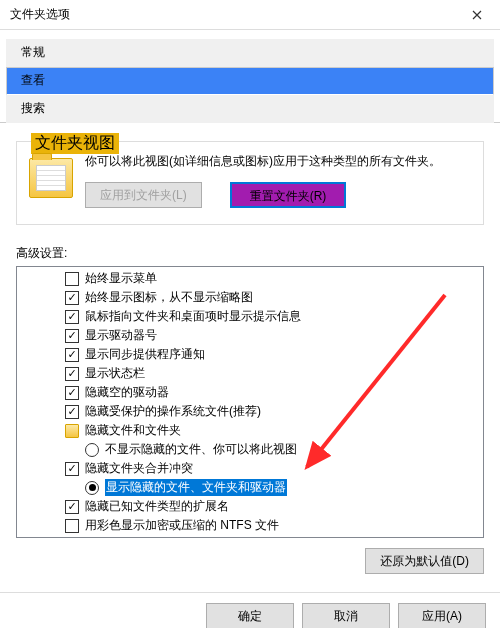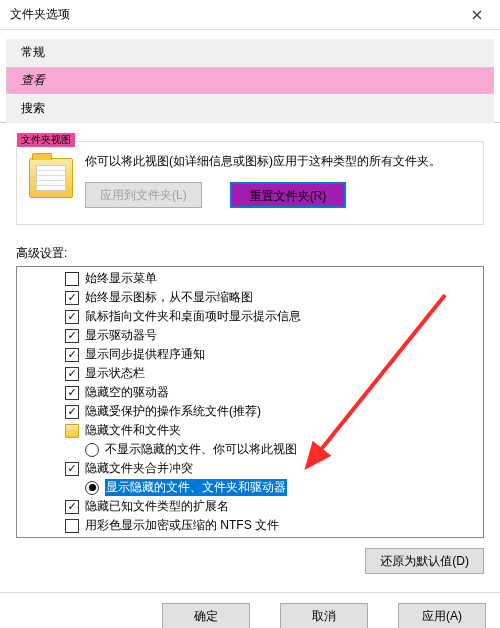--- a/index.html
+++ b/index.html
@@ -2,24 +2,24 @@
 <html><head>
 <meta charset="utf-8">
 <style>
 * { box-sizing: border-box; font-family: "Microsoft YaHei", "Segoe UI", sans-serif; }
 body { margin: 0; background: #fff; width: 500px; height: 628px; overflow: hidden; font-size: 12px; color: #000; }
 .titlebar { height: 30px; display: flex; align-items: center; padding: 0 0 0 10px; border-bottom: 1px solid #ddd; }
 .titlebar .title { flex: 1; font-size: 12px; }
 .titlebar .winbtn { width: 46px; height: 30px; display: flex; align-items: center; justify-content: center; color: #333; }
 .tabs { display: flex; padding: 8px 6px 0 6px; border-bottom: 1px solid #ccc; flex-direction: column; }
 .tab { padding: 4px 14px 5px; font-size: 12px; background: #f0f0f0; border: 1px solid transparent; margin-right: 0px; position: relative; top: 1px; cursor: default; }
-.tab.active { background: #f9a8d4; border: 1px solid #ccc; border-bottom: 1px solid #fff; font-style: italic; }
+.tab.active { background: #3b82f6; border: 1px solid #ccc; border-bottom: 1px solid #fff; }
 .content { padding: 12px 16px 0 16px; }
 .group { border: 1px solid #ddd; padding: 10px 12px 16px; position: relative; margin-top: 6px; }
-.group .legend { position: absolute; top: -9px; left: 0; background: #ec4899; padding: 0 4px; font-size: 10px; }
+.group .legend { position: absolute; top: -9px; left: 14px; background: #eab308; padding: 0 4px; font-size: 16px; }
 .group-inner { display: flex; gap: 12px; }
 .folder-icon { width: 44px; height: 40px; background: linear-gradient(#fde9a6,#f5c542); border: 1px solid #d8a400; border-radius: 2px; position: relative; margin-top: 6px; flex-shrink:0; }
 .folder-icon:before { content:""; position:absolute; top:-6px; left:2px; width:18px; height:6px; background:#f5c542; border:1px solid #d8a400; border-bottom:none; border-radius:2px 2px 0 0;}
 .folder-icon:after { content:""; position:absolute; inset:6px; background: repeating-linear-gradient(#fff,#fff 4px,#ddd 4px,#ddd 5px); border:1px solid #ccc;}
 .desc { font-size: 12px; line-height: 1.5; }
 .btn-row { display: flex; gap: 28px; margin-top: 12px; }
 .btn { height: 26px; line-height: 24px; font-size: 12px; text-align: center; border: 1px solid #adadad; background: #e1e1e1; padding: 0 14px; cursor: default; }
 .btn.disabled { color: #a0a0a0; }
 .btn.accent { border: 2px solid #0078d7; background: #a21caf; padding: 0 18px; }
 .adv-label { font-size: 12px; margin: 20px 0 4px; }
@@ -37,21 +37,21 @@
 .row .chk.unchecked:after { content:""; }
 .row .rad { border: 1px solid #333; border-radius: 50%; background:#fff; position:relative;}
 .row .rad.on:after { content:""; width:7px; height:7px; background:#000; border-radius:50%; position:absolute;}
 .row .fld { background: linear-gradient(#fde9a6,#f5c542); border:1px solid #d8a400; border-radius:1px;}
 .row .txt { }
 .row.selected .txt { background: #0078d7; color: #fff; padding: 0 1px; }
 .arrow-svg { position: absolute; top: 0; left: 0; pointer-events: none; }
 .defaults-row { display:flex; justify-content:flex-end; margin-top:10px; padding-right:0; }
 .bottom-sep { border-top:1px solid #ddd; margin-top:18px; }
 .bottom-btns { display:flex; justify-content:flex-end; gap:8px; padding:10px 14px 12px; }
-.bottom-btns .btn { width: 88px; padding:0;margin-left:22px; }
+.bottom-btns .btn { width: 88px; padding:0; }
 </style>
 </head>
 <body>
 
 <div class="titlebar">
   <div class="title">文件夹选项</div>
   <div class="winbtn">
     <svg width="10" height="10" viewBox="0 0 10 10">
         <path d="M1 1 L9 9 M9 1 L1 9" stroke="#333" stroke-width="1.2"></path>
       </svg>

